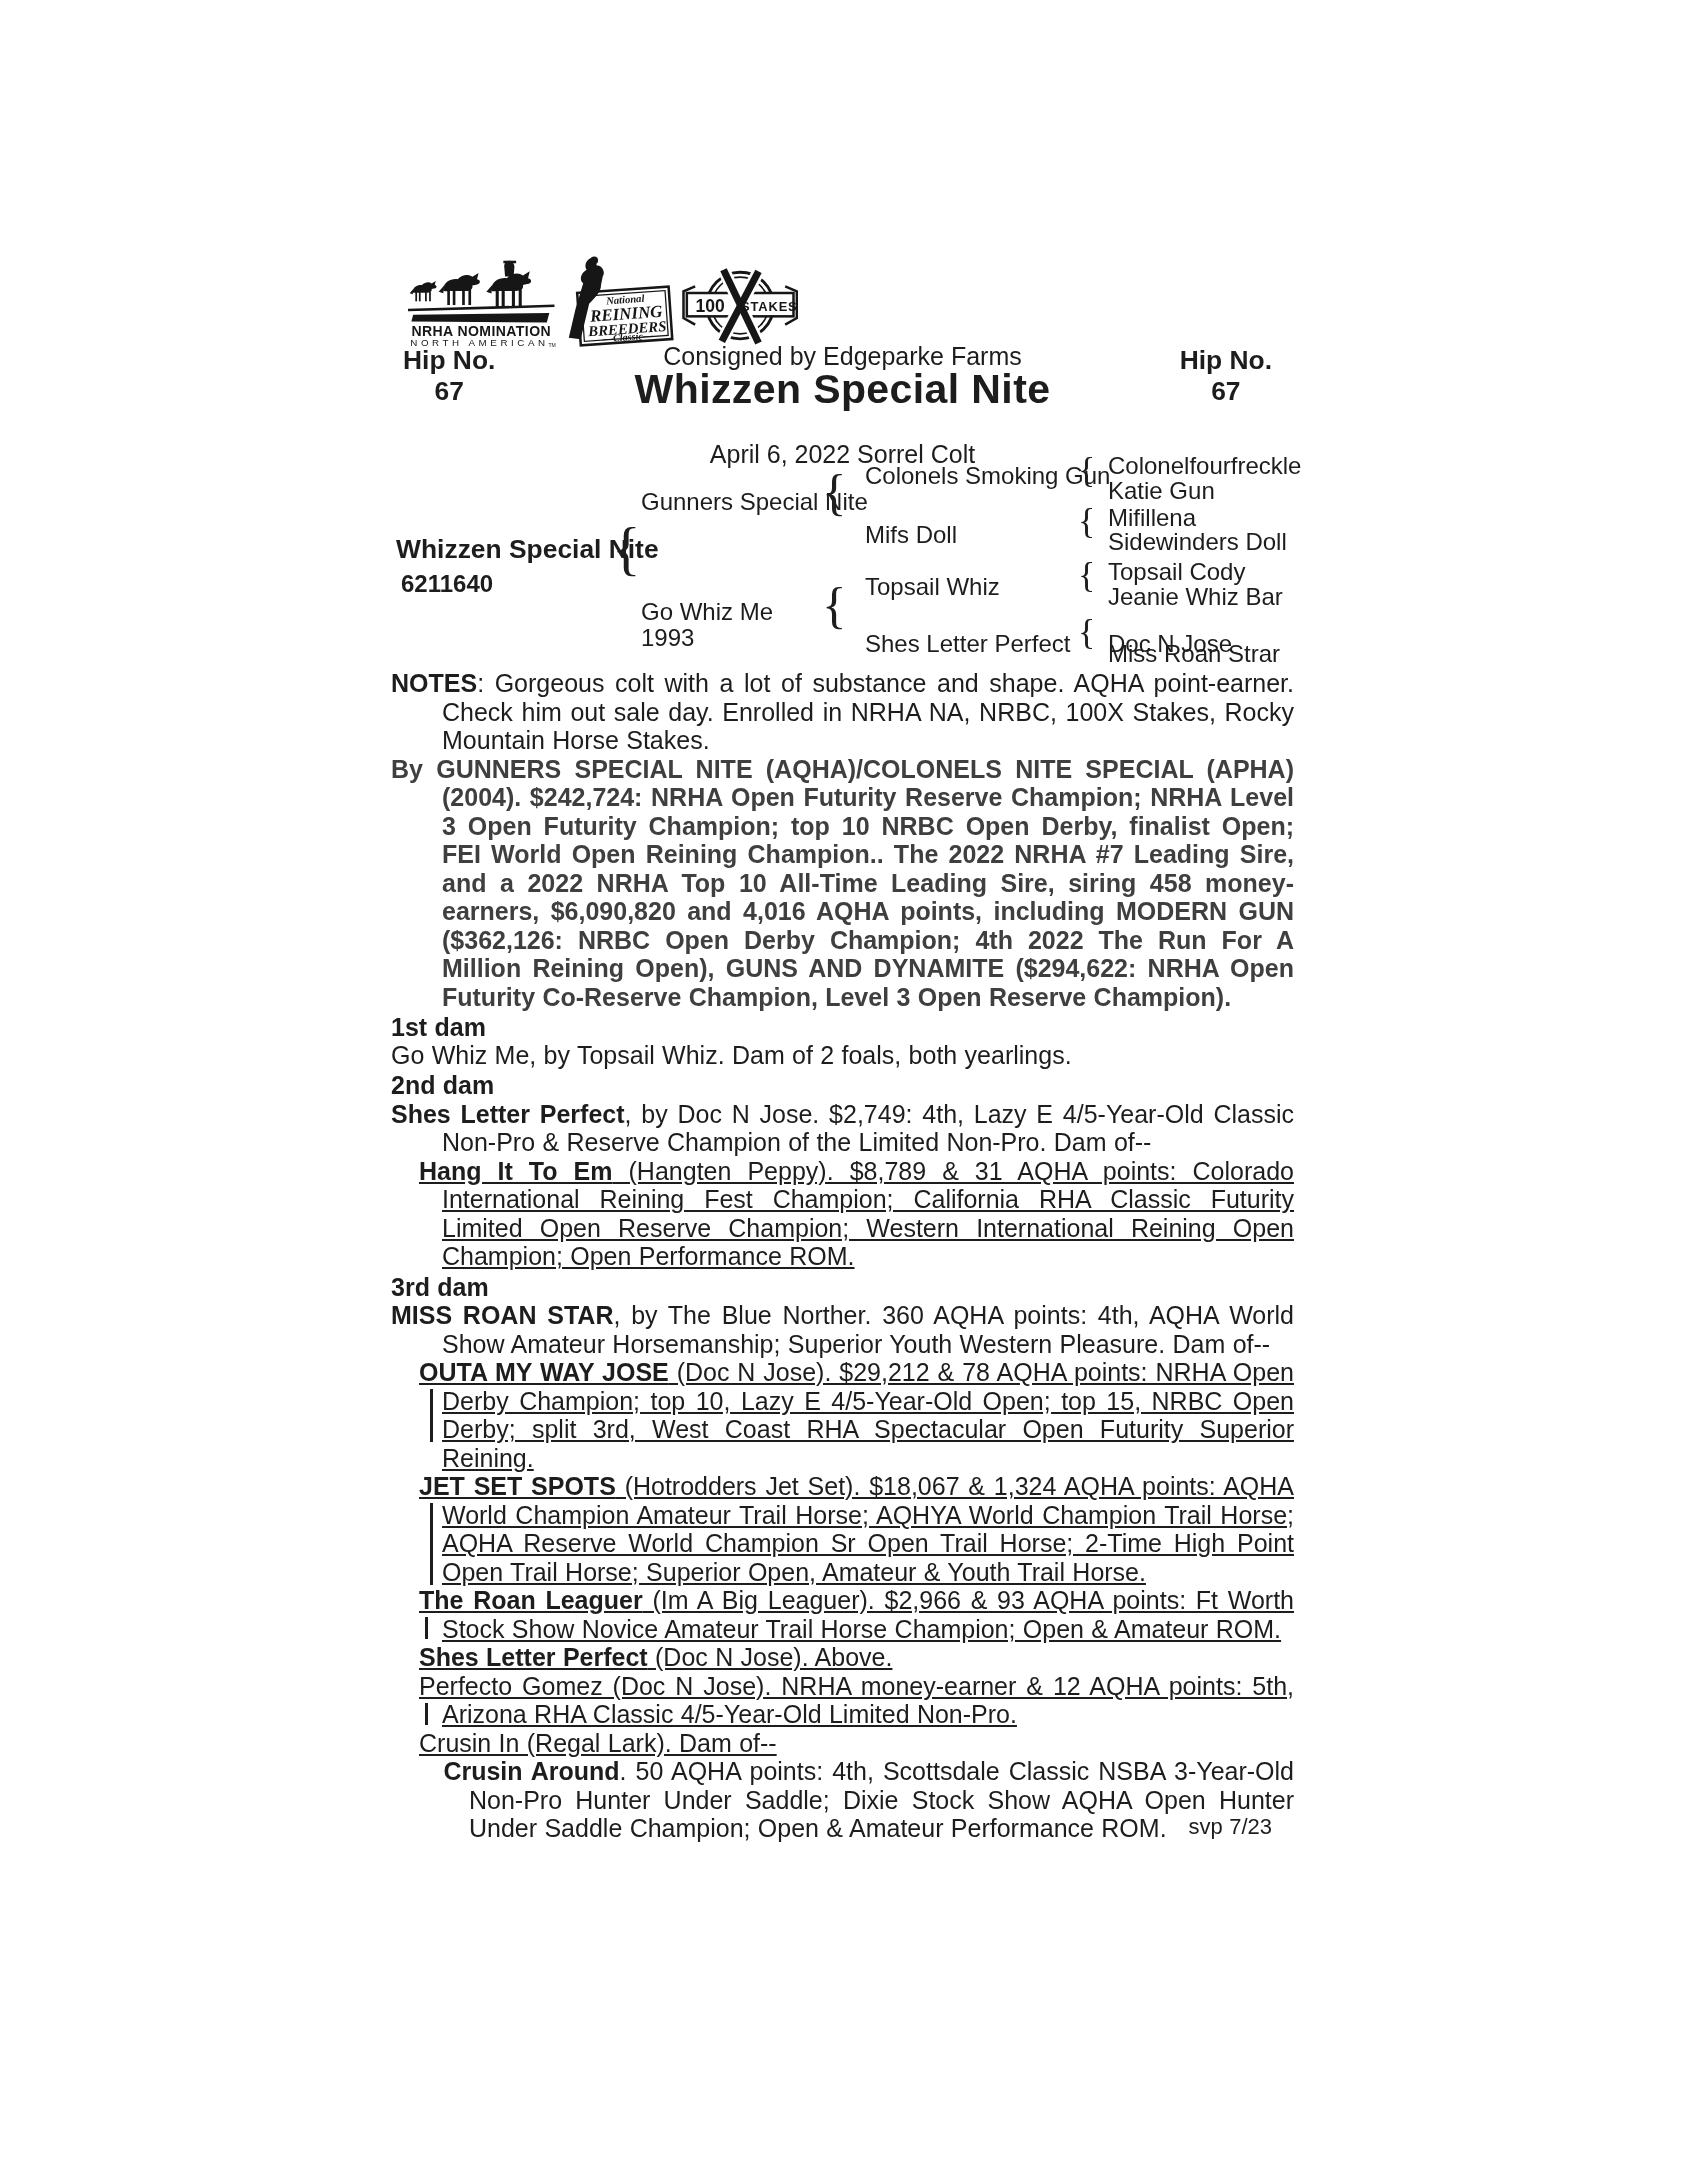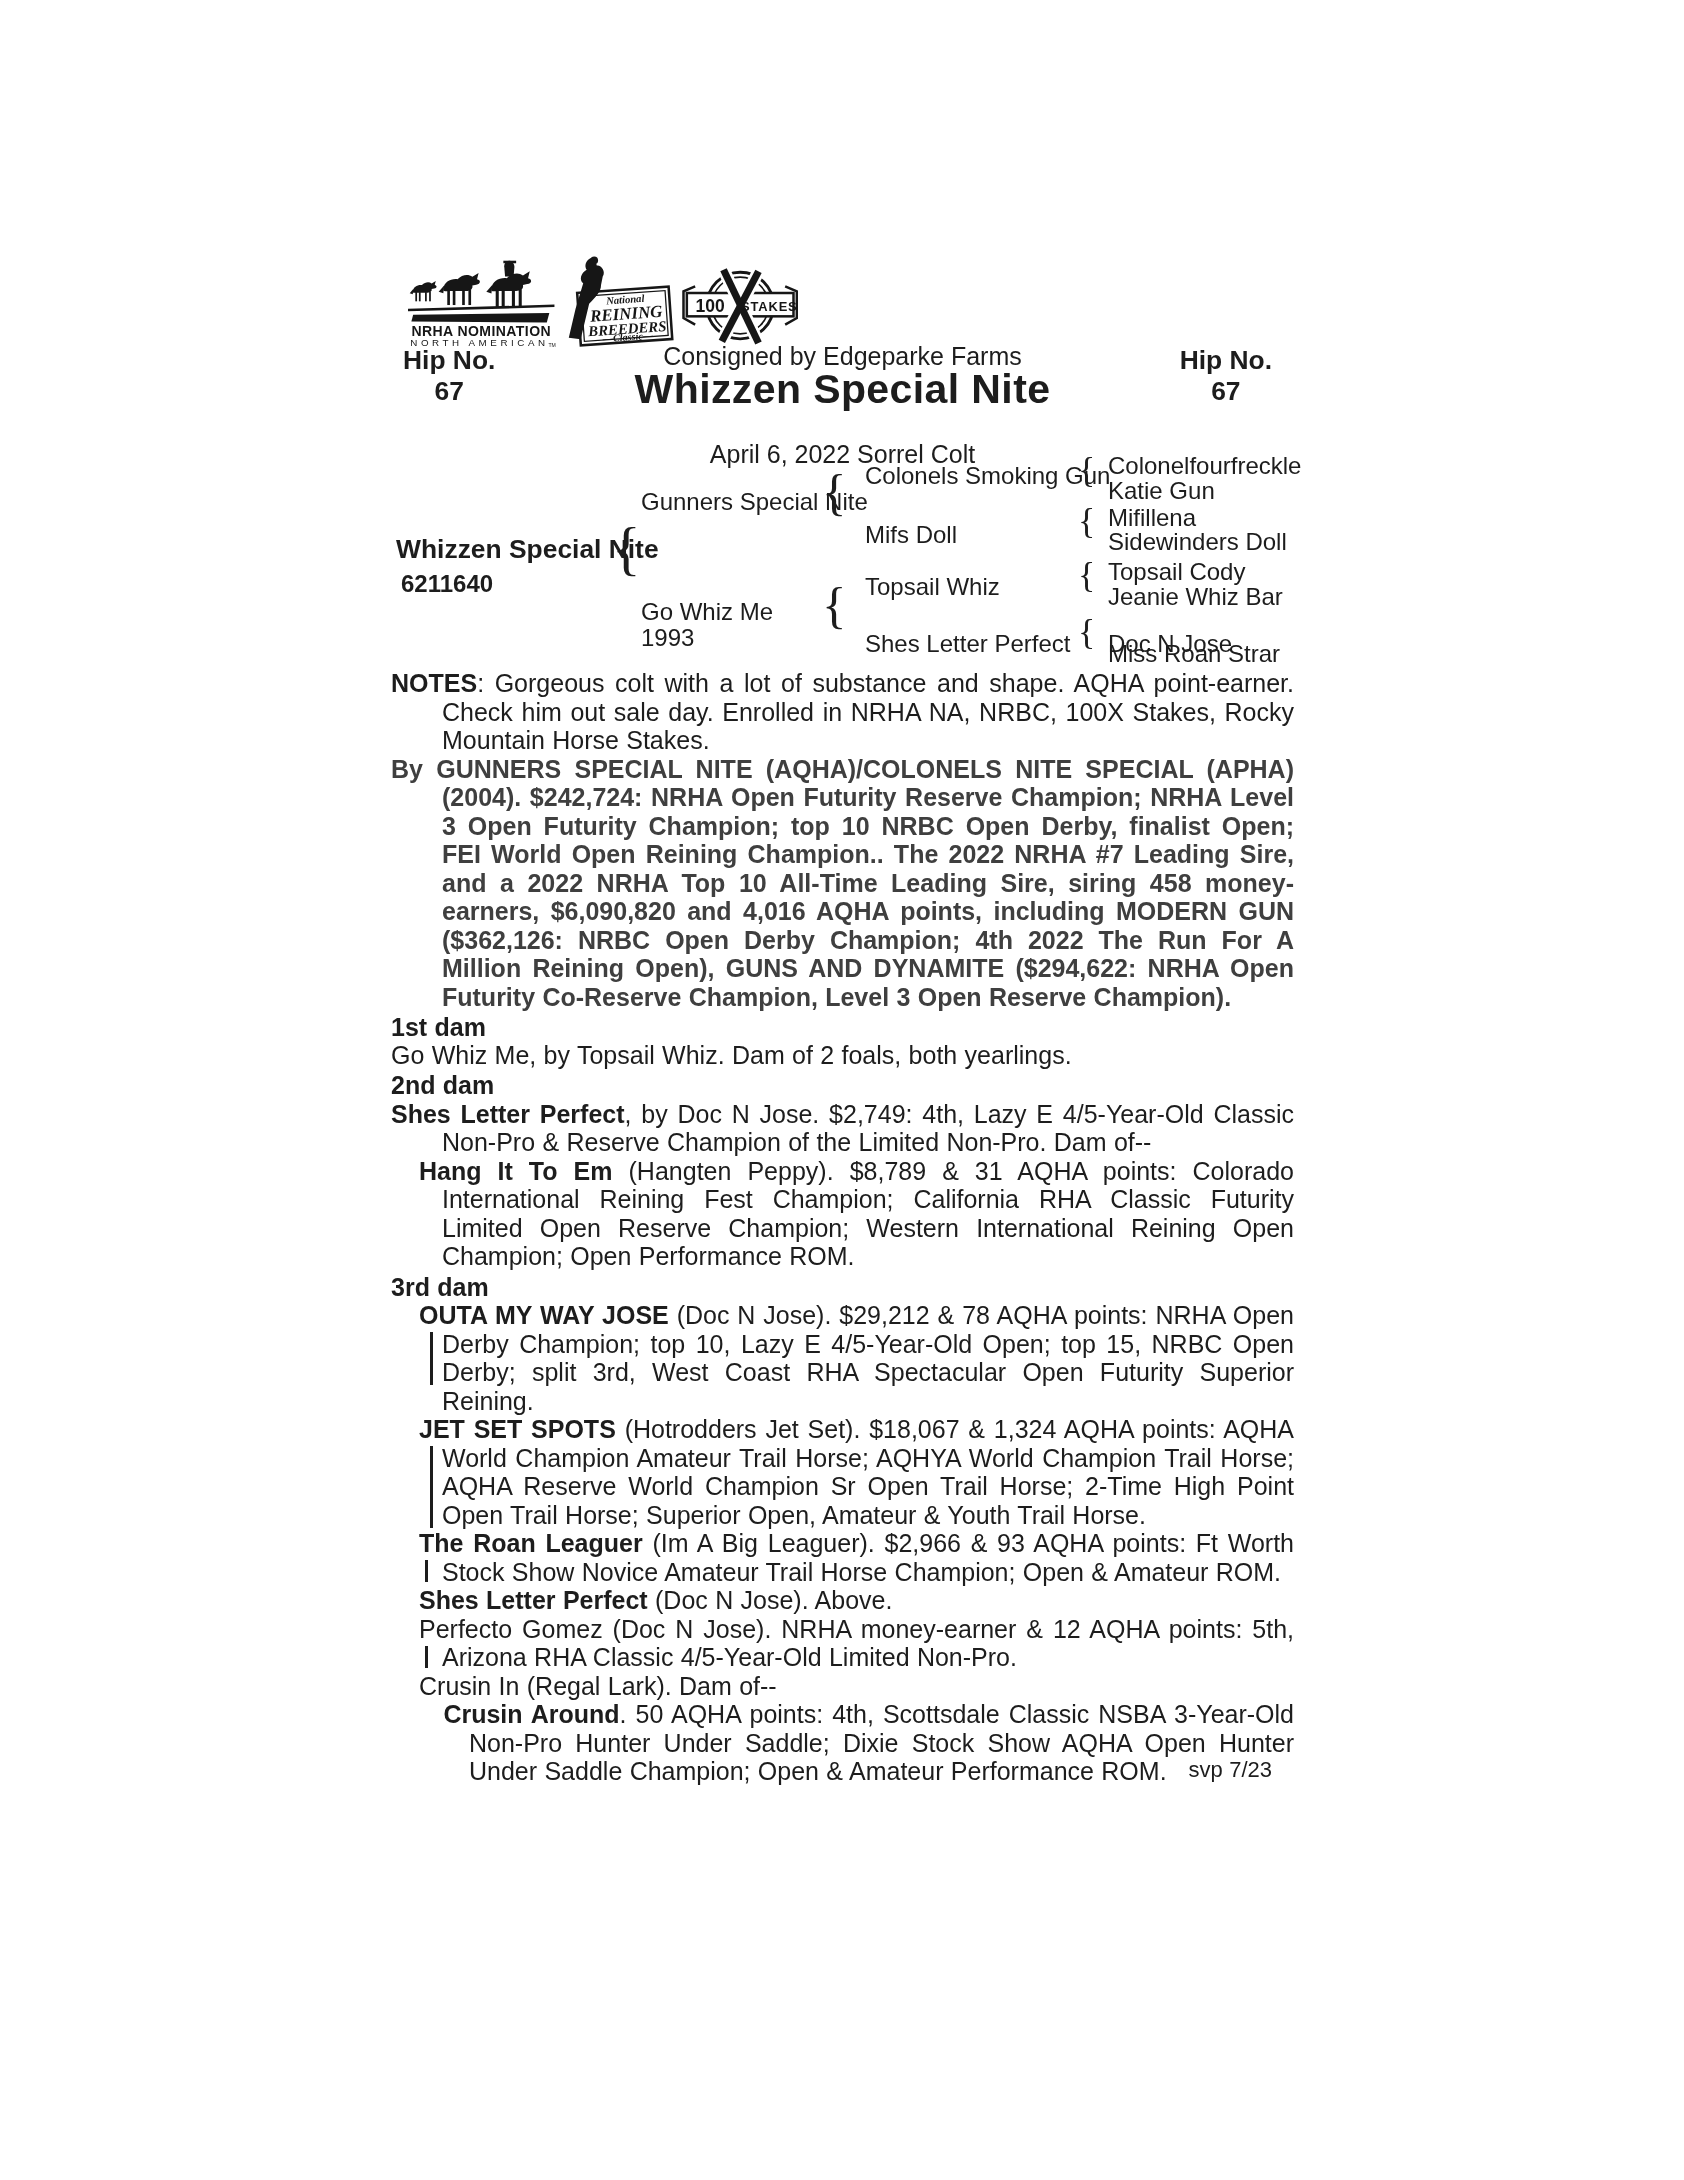--- a/index.html
+++ b/index.html
@@ -22,21 +22,21 @@
   .tn{position:absolute;white-space:nowrap;line-height:25.6px;}
   .g1{font-weight:700;font-size:26.4px;}
   .reg{font-weight:700;font-size:24px;}
   .br{position:absolute;font-family:"Liberation Serif","DejaVu Serif",serif;font-weight:400;line-height:1;}
 
   
   .bodytxt{position:absolute;top:413px;left:0;width:100%;font-size:25px;line-height:28.5px;word-spacing:0.4px;}
   .para{text-align:justify;}
   .entry{position:relative;text-align:justify;}
   .hang0{padding-left:51px;text-indent:-51px;}
-  .hang1{padding-left:51px;text-indent:-23px;}
+  .hang1{padding-left:51px;text-indent:-23px;text-decoration:underline;}
   .hang2{padding-left:78px;text-indent:-25.6px;}
   .bold-gray{font-weight:700;color:var(--boldpara,#3f3f3f);}
   .dhead{font-weight:700;margin-top:1.7px;}
   .bname{font-weight:700;}
   .vbar{position:absolute;width:3.4px;background:var(--text,#1d1d1d);}
   .svp{position:absolute;right:22px;bottom:0.9px;font-size:22px;text-indent:0;}
 
   svg text{font-family:"Liberation Sans","DejaVu Sans",sans-serif;}
   svg .serifit{font-family:"Liberation Serif","DejaVu Serif",serif;font-style:italic;font-weight:700;}
 </style>
@@ -172,20 +172,23 @@
 
       <div class="dhead">2nd dam</div>
       <div class="entry hang0">
         <span class="bname">Shes Letter Perfect</span><span>, by Doc N Jose. $2,749: 4th, Lazy E 4/5-Year-Old Classic Non-Pro &amp; Reserve Champion of the Limited Non-Pro. Dam of--</span>
       </div>
       <div class="entry hang1">
         <span class="bname">Hang It To Em</span><span> (Hangten Peppy). $8,789 &amp; 31 AQHA points: Colorado International Reining Fest Champion; California RHA Classic Futurity Limited Open Reserve Champion; Western International Reining Open Champion; Open Performance ROM.</span>
       </div>
 
       <div class="dhead">3rd dam</div>
+      <div class="entry hang0">
+        <span class="bname">MISS ROAN STAR</span><span>, by The Blue Norther. 360 AQHA points: 4th, AQHA World Show Amateur Horsemanship; Superior Youth Western Pleasure. Dam of--</span>
+      </div>
       <div class="entry hang1">
         <i class="vbar" style="left:39px;top:31px;height:53px"></i>
         <span class="bname">OUTA MY WAY JOSE</span><span> (Doc N Jose). $29,212 &amp; 78 AQHA points: NRHA Open Derby Champion; top 10, Lazy E 4/5-Year-Old Open; top 15, NRBC Open Derby; split 3rd, West Coast RHA Spectacular Open Futurity Superior Reining.</span>
       </div>
       <div class="entry hang1">
         <i class="vbar" style="left:39px;top:31px;height:82px"></i>
         <span class="bname">JET SET SPOTS</span><span> (Hotrodders Jet Set). $18,067 &amp; 1,324 AQHA points: AQHA World Champion Amateur Trail Horse; AQHYA World Champion Trail Horse; AQHA Reserve World Champion Sr Open Trail Horse; 2-Time High Point Open Trail Horse; Superior Open, Amateur &amp; Youth Trail Horse.</span>
       </div>
       <div class="entry hang1">
         <i class="vbar" style="left:34px;top:31px;height:22px"></i>

